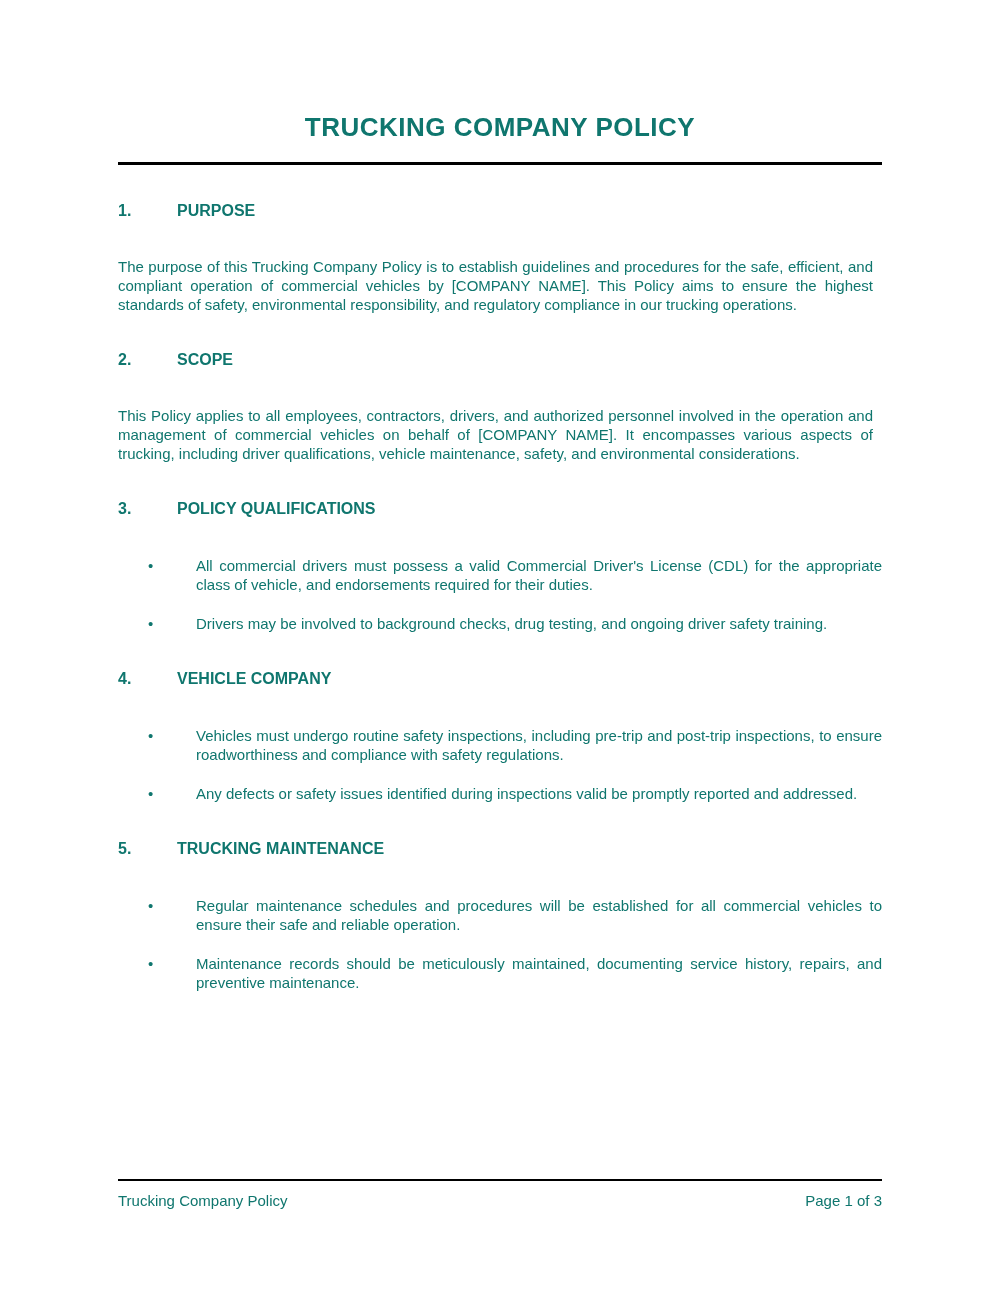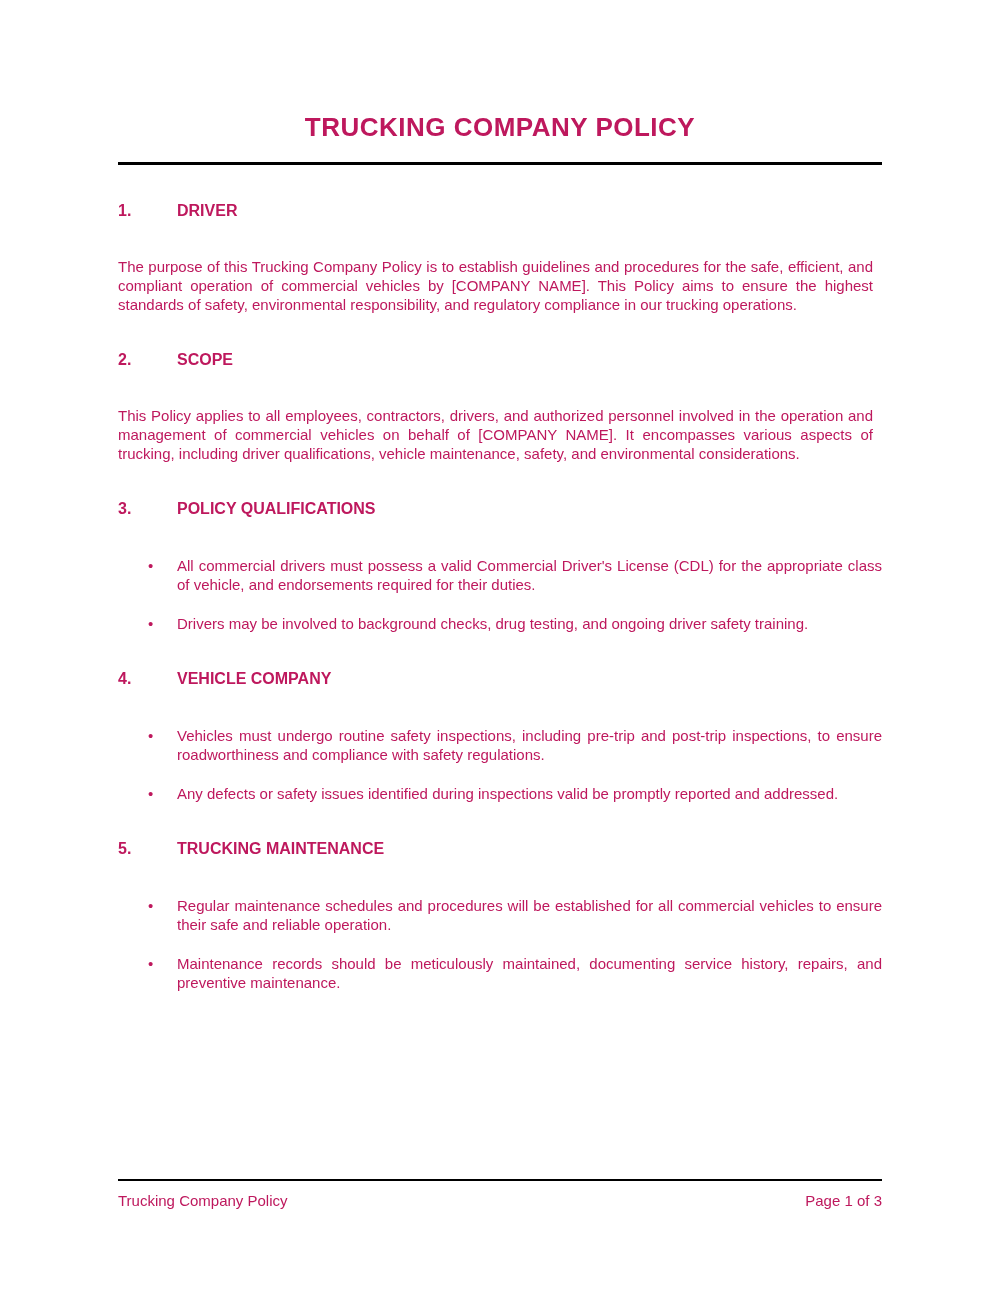--- a/index.html
+++ b/index.html
@@ -5,21 +5,21 @@
   html, body {
     margin: 0;
     padding: 0;
     background: #ffffff;
   }
   .page {
     position: relative;
     width: 1000px;
     height: 1290px;
     background: #ffffff;
-    color: #be185d;
+    color: #0f766e;
     font-family: "Liberation Sans", sans-serif;
     overflow: hidden;
   }
   .content {
     position: absolute;
     left: 118px;
     right: 118px;
     top: 0;
   }
   .doc-title {
@@ -64,20 +64,21 @@
   }
   .bullet-dot {
     flex: 0 0 29px;
     width: 29px;
     padding-left: 30px;
     text-align: left;
   }
   .bullet-text {
     flex: 1;
     text-align: justify;
+    margin-left: 19px;
   }
   .footer {
     position: absolute;
     left: 118px;
     right: 118px;
     top: 1179px;
   }
   .footer-rule {
     height: 2px;
     background: #000000;
@@ -95,21 +96,21 @@
 
 <div class="page">
   <div class="content">
 
     <h1 class="doc-title">TRUCKING COMPANY POLICY</h1>
     <div class="title-rule"></div>
 
     <div>
       <div class="section-heading">
         <span class="sec-num">1.</span>
-        <span class="sec-title">DRIVER</span>
+        <span class="sec-title">PURPOSE</span>
       </div>
       <p class="para">The purpose of this Trucking Company Policy is to establish guidelines and procedures for the safe, efficient, and compliant operation of commercial vehicles by [COMPANY NAME]. This Policy aims to ensure the highest standards of safety, environmental responsibility, and regulatory compliance in our trucking operations.</p>
     </div>
 
     <div>
       <div class="section-heading">
         <span class="sec-num">2.</span>
         <span class="sec-title">SCOPE</span>
       </div>
       <p class="para">This Policy applies to all employees, contractors, drivers, and authorized personnel involved in the operation and management of commercial vehicles on behalf of [COMPANY NAME]. It encompasses various aspects of trucking, including driver qualifications, vehicle maintenance, safety, and environmental considerations.</p>

